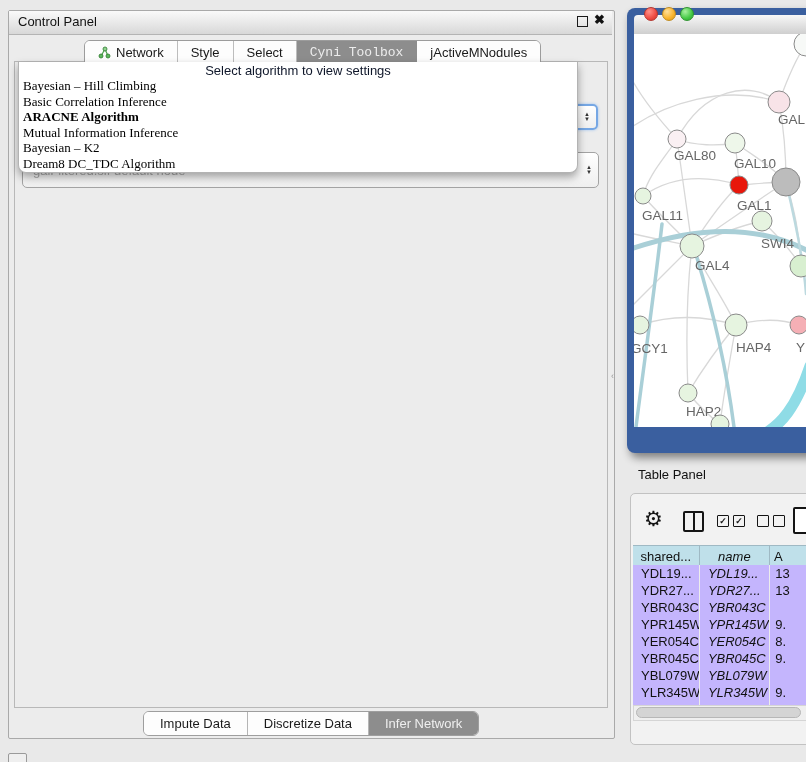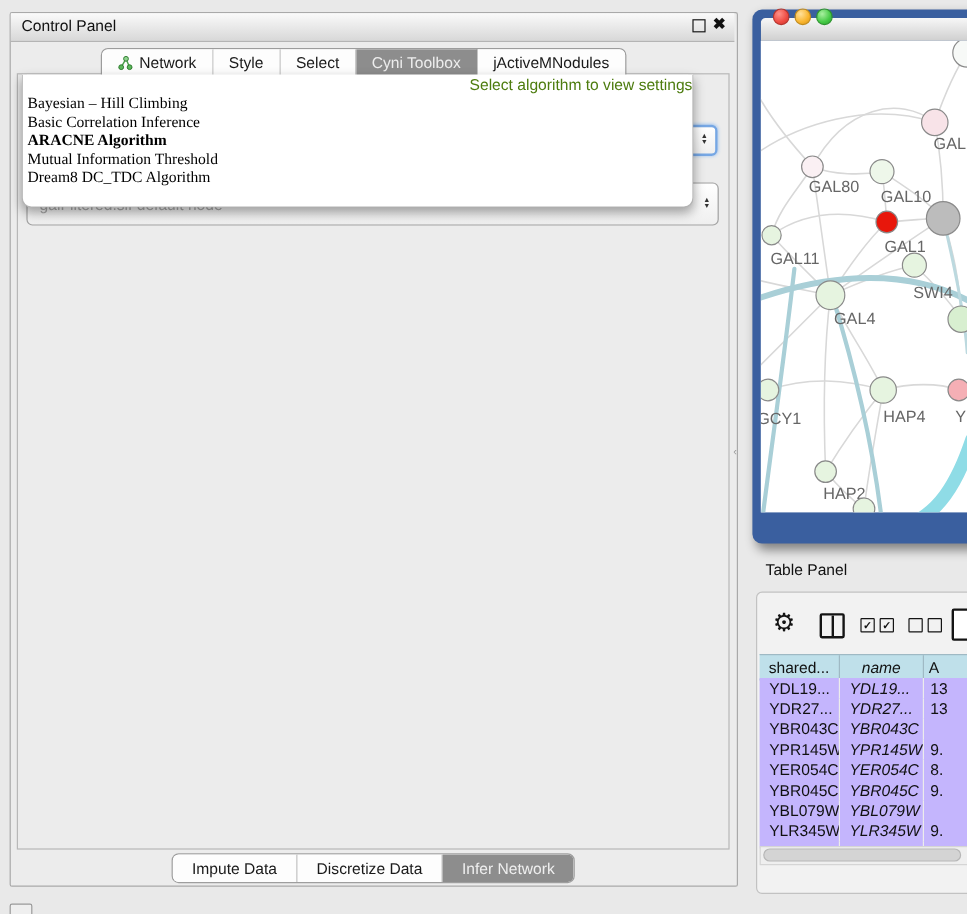--- a/index.html
+++ b/index.html
@@ -10,32 +10,32 @@
   
   .cp{left:8px;top:6px;width:605px;height:727px;background:#ececec;border:1px solid #a9a9a9;border-radius:2px;}
   .cp-header{left:9px;top:7px;width:603px;height:23px;background:linear-gradient(#fafafa,#d8d8d8);border-bottom:1px solid #b4b4b4;}
   .cp-title{left:18px;top:10px;font-size:13px;color:#111;}
   .float-ic{left:577px;top:12px;width:9px;height:9px;border:1.5px solid #1a1a1a;background:transparent;}
   .close-ic{left:594px;top:8px;font-size:13px;font-weight:bold;color:#111;}
   
   .tabbar{left:84px;top:36px;height:22px;display:flex;border:1px solid #9c9c9c;border-radius:6px 6px 0 0;overflow:hidden;background:#fdfdfd;z-index:3;}
   .tab{display:flex;align-items:center;justify-content:center;padding:0 13px;font-size:13px;color:#1a1a1a;background:#fdfdfd;border-right:1px solid #bdbdbd;white-space:nowrap;}
   .tab:last-child{border-right:none;}
-  .tab.sel{background:#8d8d8d;color:#ededed;border-right-color:#8d8d8d;}
+  .tab.sel{background:#8d8d8d;color:#ededed;border-right-color:#8d8d8d;font-family:Liberation Mono, monospace;}
   .tab .ticon{margin-right:5px;display:inline-flex;}
   
   .content{left:14px;top:57px;width:592px;height:645px;background:#ececec;border:1px solid #b8b8b8;z-index:1;}
   
   .combo{background:linear-gradient(#ffffff,#efefef);border:1px solid #a3a3a3;border-radius:5px;display:flex;align-items:center;font-size:13px;color:#111;padding-left:10px;box-sizing:border-box;}
   .combo .stepper{position:absolute;right:6px;top:50%;transform:translateY(-50%);display:flex;flex-direction:column;align-items:center;font-size:6px;line-height:5px;color:#333;}
   .combo-focus{border:2px solid #76a7e4;box-shadow:0 0 3px #9cc2f0;}
   .combo-dim{color:#a9a9a9;}
   
   .dropdown{left:18px;top:58px;width:560px;height:111px;background:#ffffff;border:1px solid #b3b3b3;border-top:none;border-radius:0 0 8px 8px;box-shadow:0 4px 9px rgba(0,0,0,.35);z-index:6;padding-top:2px;box-sizing:border-box;}
-  .dd-prompt{height:14px;line-height:14px;text-align:right;color:#4d7c0f;font-size:13px;}
+  .dd-prompt{height:14px;line-height:14px;text-align:center;color:#0f172a;font-size:13px;}
   .dd-item{height:15.5px;line-height:15.5px;padding-left:4px;font-size:13px;color:#000;white-space:nowrap;font-family:Liberation Serif, serif;}
   .dd-item.bold{font-weight:bold;}
   
   .group{border:1px solid #b6b6b6;border-radius:3px;box-shadow:inset 1px 1px 0 rgba(255,255,255,.75),1px 1px 0 rgba(255,255,255,.75);}
   .gtitle{position:absolute;top:-8px;left:8px;background:#ececec;padding:0 4px;font-size:13px;color:#000;white-space:nowrap;}
   .t-blue{color:#2424e8;}
   .t-green{color:#2ed32e;}
   .lbl{font-size:13px;font-weight:bold;color:#000;white-space:nowrap;}
   .lbl.dim{color:#9e9e9e;}
   .field{background:#fff;border:1px solid #444;font-size:13px;color:#000;display:flex;align-items:center;justify-content:flex-end;padding:0 6px;box-sizing:border-box;}
@@ -133,21 +133,22 @@
         <i>▲</i>
         <i>▼</i>
       </span>
   </div>
 
   <div class="abs dropdown">
     <div class="dd-prompt">Select algorithm to view settings</div>
     <div class="dd-item">Bayesian – Hill Climbing</div>
     <div class="dd-item">Basic Correlation Inference</div>
     <div class="dd-item bold">ARACNE Algorithm</div>
-    <div class="dd-item">Mutual Information Threshold</div>
+    <div class="dd-item">Mutual Information Inference</div>
+    <div class="dd-item">Bayesian – K2</div>
     <div class="dd-item">Dream8 DC_TDC Algorithm</div>
   </div>
 
   <div class="abs group" style="left:18px;top:196px;width:584px;height:466px;">
     <span class="gtitle">Cyni Algorithm Settings</span>
   </div>
 
   <div class="abs sb-track-v" style="left:586px;top:198px;width:15px;height:462px;"></div>
   <div class="abs sb-thumb" style="left:588px;top:200px;width:11px;height:458px;"></div>
 

